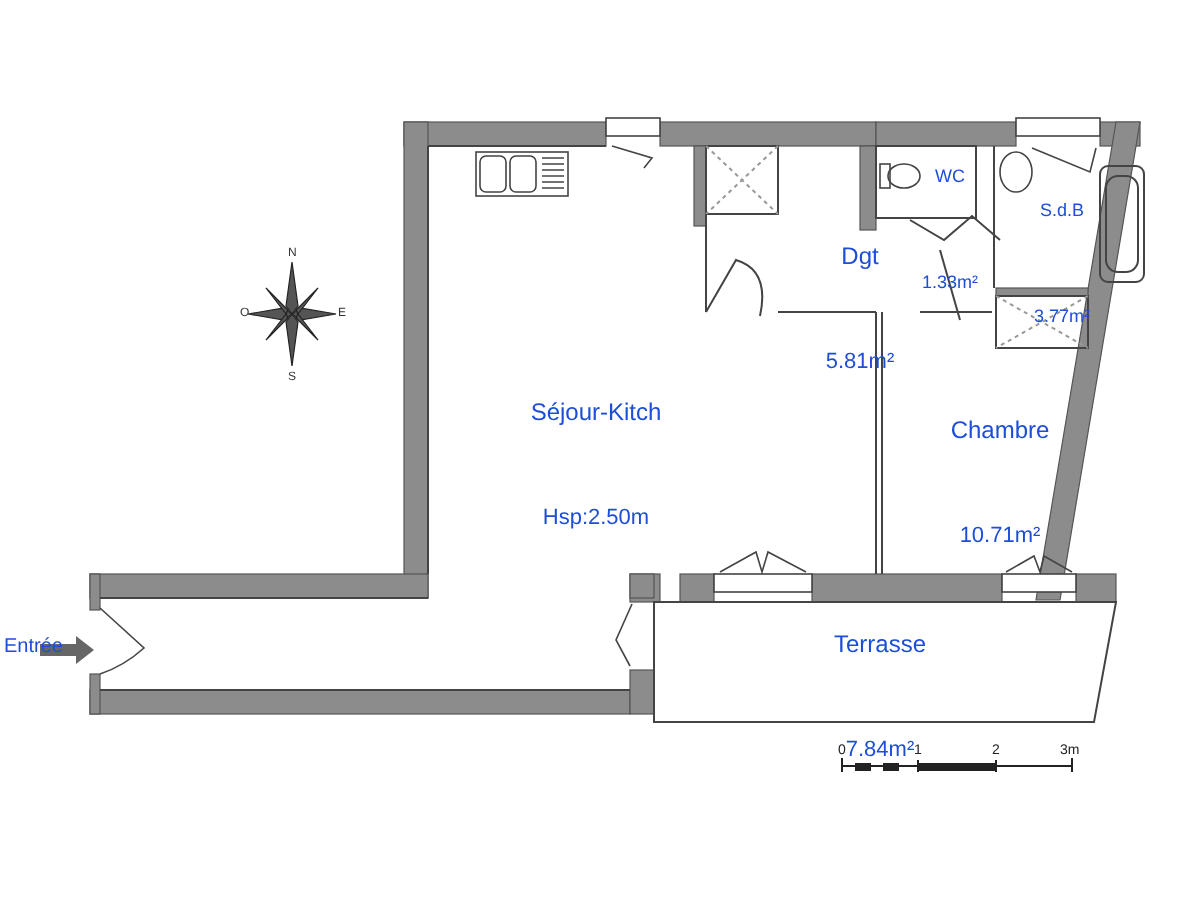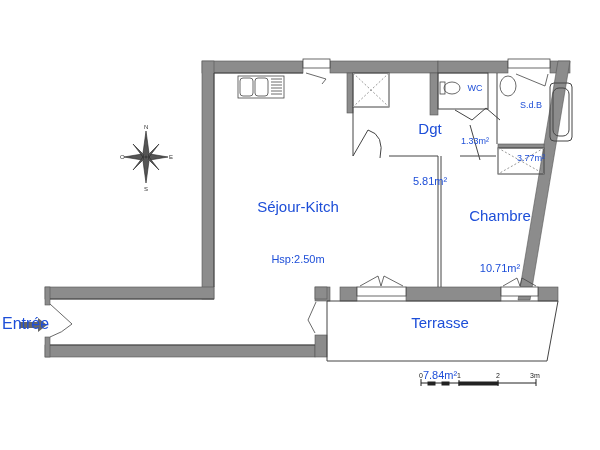--- a/index.html
+++ b/index.html
@@ -1,22 +1,22 @@
 <!DOCTYPE html>
 <html><head>
 <meta charset="utf-8">
 <style>
   html,body{margin:0;padding:0;background:#ffffff;}
   body{width:600px;height:450px;position:relative;overflow:hidden;font-family:"Liberation Sans",sans-serif;}
   svg{position:absolute;left:0;top:0;}
   .lbl{position:absolute;font-family:"Liberation Sans",sans-serif;color:#1d4ed8;text-align:center;line-height:13px;white-space:nowrap;}
-  .room-name{font-size:15px;}
+  .room-name{font-size:12px;}
   .room-area{font-size:11px;margin-top:40px;}
   .small{font-size:9px;}
-  .entry{font-size:16px;}
+  .entry{font-size:10px;}
   .scale-tick{position:absolute;font-size:7px;color:#222;font-family:"Liberation Sans",sans-serif;}
   .compass-l{position:absolute;font-size:6px;color:#333;font-family:"Liberation Sans",sans-serif;}
 </style>
 </head>
 <body>
 
 <svg width="600" height="450" viewBox="0 0 600 450">
 
   <g fill="#8c8c8c" stroke="#555" stroke-width="0.6">
 

